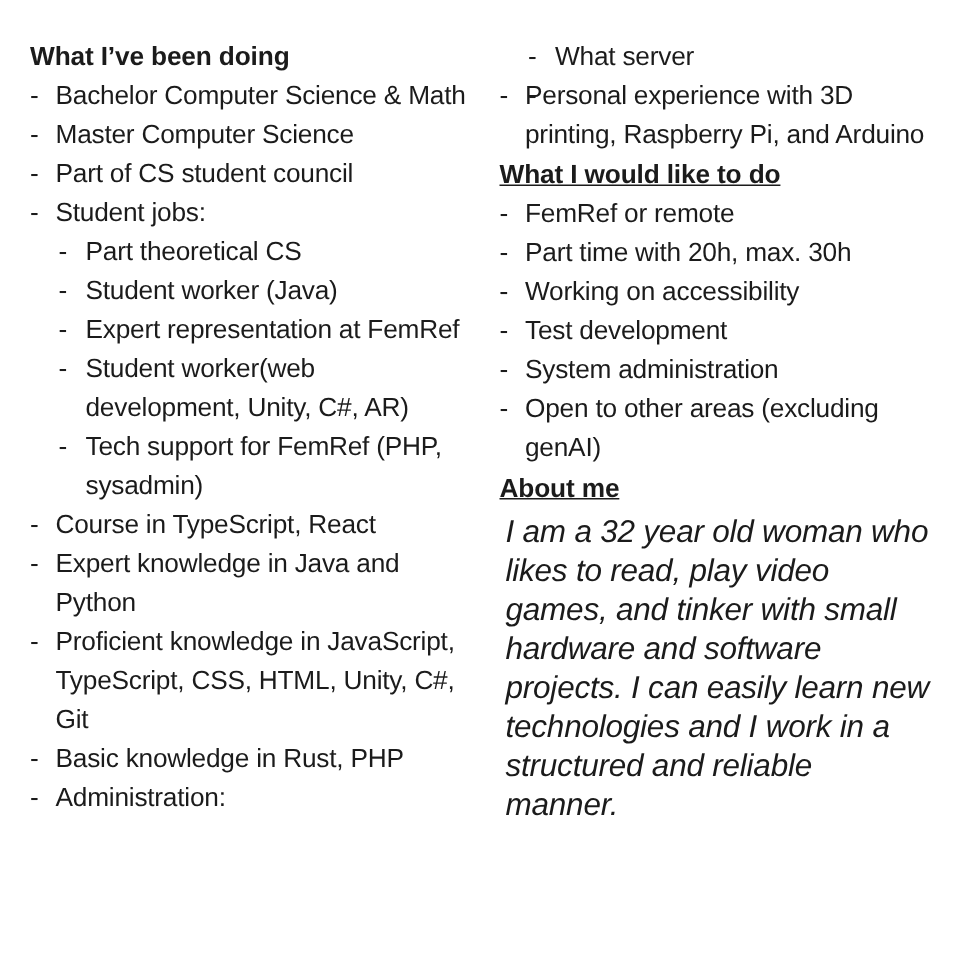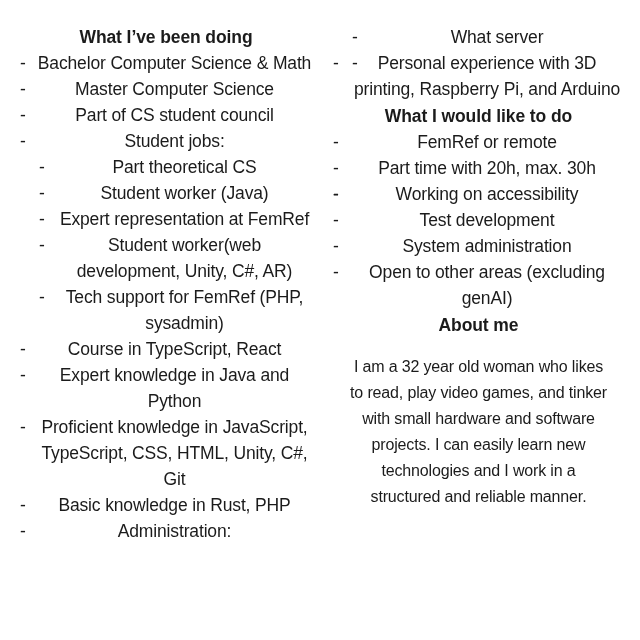--- a/index.html
+++ b/index.html
@@ -23,31 +23,31 @@
     display: flex;
     align-items: flex-start;
   }
   .column {
     box-sizing: border-box;
     width: 50%;
   }
   .column-left  { padding-left: 10px; padding-right: 8px; }
   .column-right { padding-left: 13px; padding-right: 6px; }
 
-  .section { margin: 0; text-align: center; }
+  .section { margin: 0; }
 
   .heading {
     font-size: 17.5px;
     font-weight: 700;
     line-height: 26px;
     letter-spacing: -0.1px;
     margin: 0;
     white-space: nowrap;
   }
-  .section + .section .heading { margin-top: 1px; }
+  .section + .section .heading { margin-top: 1px; text-decoration: underline; }
 
   .list {
     list-style: none;
     margin: 0;
     padding: 0;
   }
   .item {
     position: relative;
     font-size: 17.5px;
     font-weight: 400;
@@ -69,25 +69,26 @@
     padding-left: 37px;
   }
   .level-2 .dash {
     position: absolute;
     left: 19px;
     top: 0;
   }
   .dash { font-size: 17.5px; line-height: 26px; }
 
   .paragraph {
-    font-size: 16px;
+    font-size: 21px;
     font-weight: 400;
     line-height: 26px;
     letter-spacing: -0.15px;
-    margin: 16px;
+    margin: 4px;
+    font-style: italic;
   }
 </style>
 </head>
 <body>
 
 <div class="page">
   <div class="column column-left">
       <div class="section">
         <div class="heading">What I’ve been doing</div>
         <ul class="list">

